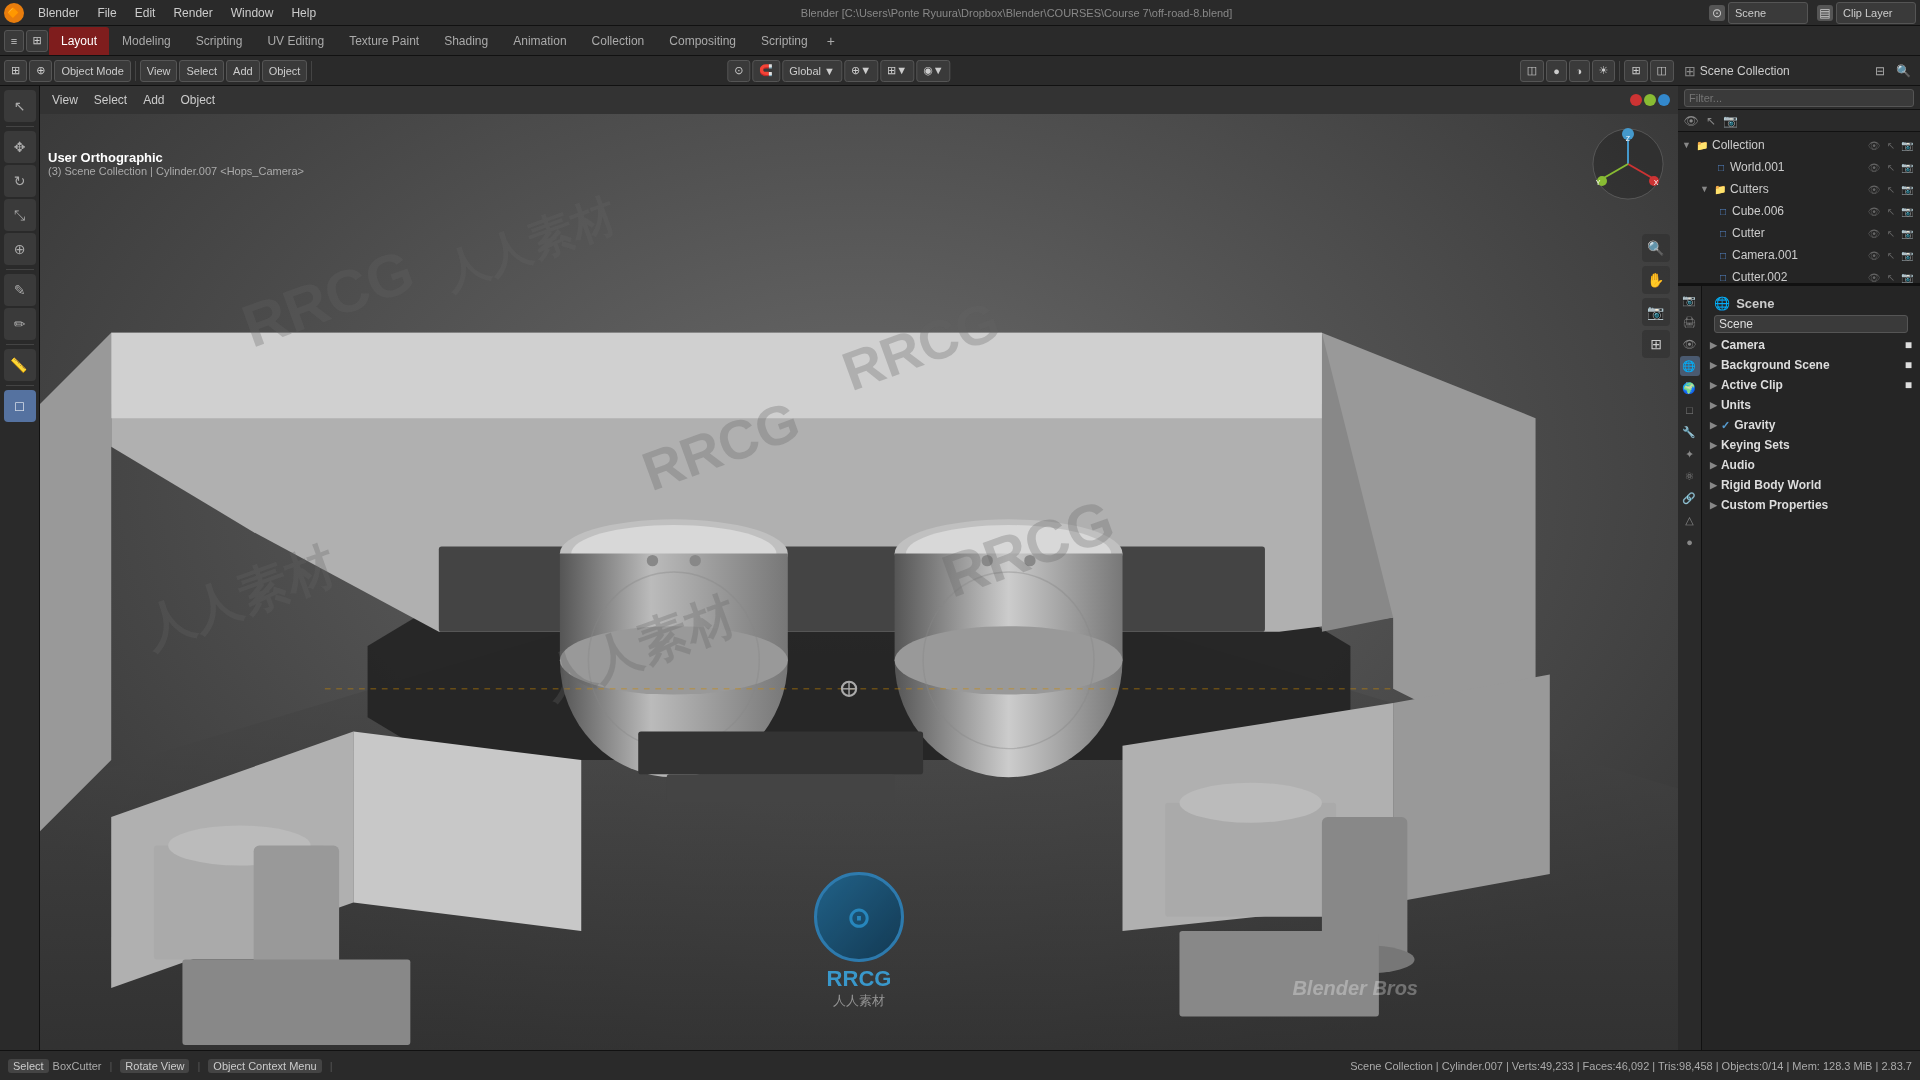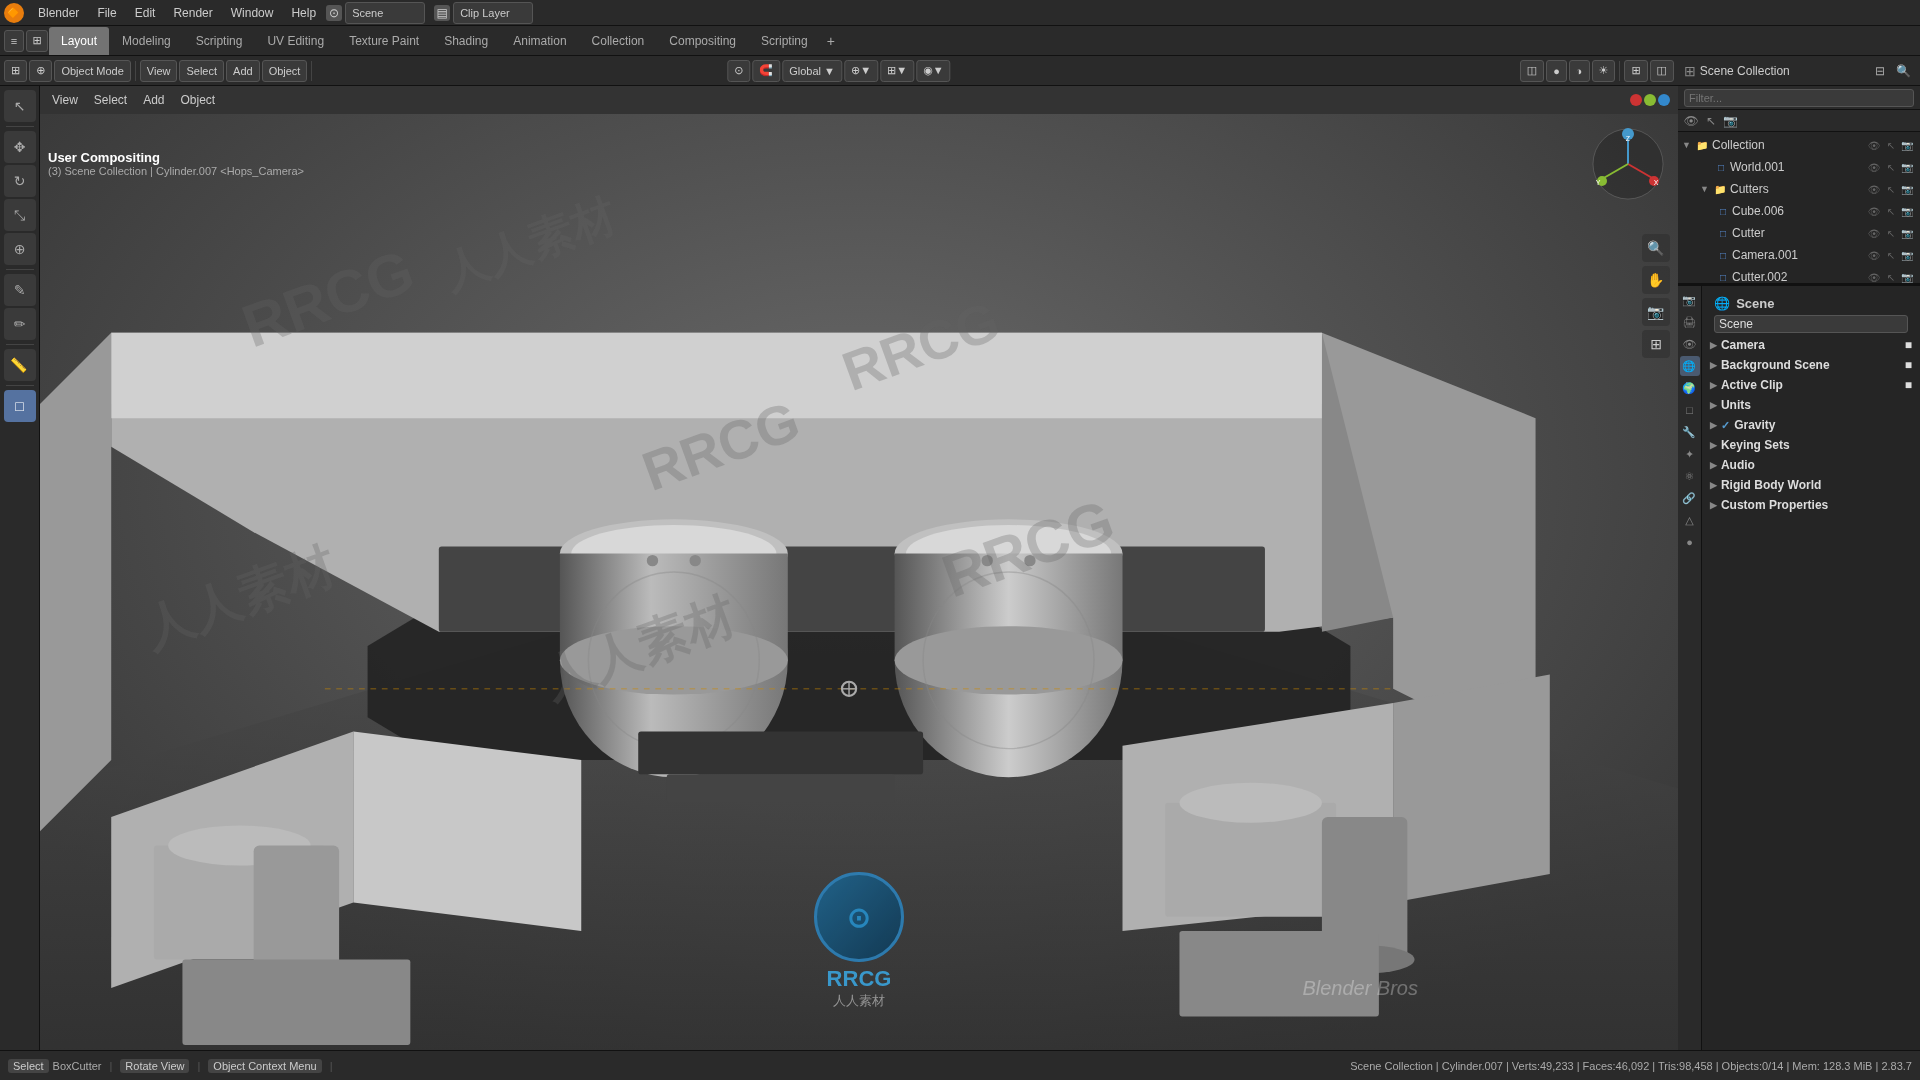--- a/index.html
+++ b/index.html
@@ -75,21 +75,21 @@
       padding: 4px 12px;
       color: #aaa;
       cursor: pointer;
       border-radius: 3px 3px 0 0;
       font-size: 12px;
       height: 28px;
       display: flex;
       align-items: center;
     }
     .ws-tab.active {
-      background: #737373;
+      background: #7f1d1d;
       color: #fff;
     }
     .ws-tab-add {
       color: #aaa;
       cursor: pointer;
       padding: 4px 6px;
       font-size: 14px;
     }
 
     
@@ -533,20 +533,21 @@
 
     
     .blender-bros {
       position: absolute;
       bottom: 50px;
       right: 260px;
       color: rgba(255,255,255,0.3);
       font-size: 20px;
       font-style: italic;
       z-index: 5;
+      font-weight: bold;
     }
 
     
     .header-second-row {
       position: absolute;
       top: 56px;
       left: 0;
       width: calc(100% - 242px);
       height: 30px;
       background: #2a2a2a;
@@ -578,20 +579,21 @@
 <body>
 
 <div class="top-menu-bar">
   <div class="app-logo">🔶</div>
   <div class="menu-item">Blender</div>
   <div class="menu-item">File</div>
   <div class="menu-item">Edit</div>
   <div class="menu-item">Render</div>
   <div class="menu-item">Window</div>
   <div class="menu-item">Help</div>
+  <div class="title-bar-path">Blender [C:\Users\Ponte Ryuura\Dropbox\Blender\COURSES\Course 7\off-road-8.blend]</div>
   <div style="display:flex;gap:3px;align-items:center;">
     <div style="width:16px;height:16px;background:#555;border-radius:3px;display:flex;align-items:center;justify-content:center;cursor:pointer;">⊙</div>
     <div class="hdr-btn" style="min-width:80px;">Scene</div>
     <div style="width:16px;height:16px;background:#555;border-radius:3px;display:flex;align-items:center;justify-content:center;cursor:pointer;margin-left:6px;">▤</div>
     <div class="hdr-btn" style="min-width:80px;">Clip Layer</div>
   </div>
 </div>
 
 <div class="workspace-tabs">
   <div style="display:flex;align-items:center;gap:2px;">
@@ -794,21 +796,21 @@
       <div class="rrcg-logo-circle">
         <span style="font-size:28px;color:#2299dd;font-weight:bold;">⊙</span>
       </div>
       <div class="rrcg-logo-text">RRCG</div>
       <div class="rrcg-sub-text">人人素材</div>
     </div>
 
     <div class="blender-bros">Blender Bros</div>
 
     <div class="vp-info">
-      <div class="vp-info-title">User Compositing</div>
+      <div class="vp-info-title">User Orthographic</div>
       <div class="vp-info-subtitle">(3) Scene Collection | Cylinder.007 &lt;Hops_Camera&gt;</div>
     </div>
 
     <div style="position:absolute;top:10px;right:10px;z-index:10;">
       <svg width="80" height="80" viewBox="0 0 80 80">
         <circle cx="40" cy="40" r="35" fill="rgba(0,0,0,0.2)" stroke="rgba(255,255,255,0.15)" stroke-width="1"></circle>
         <circle cx="40" cy="10" r="6" fill="#4499cc"></circle>
         <line x1="40" y1="40" x2="40" y2="14" stroke="#4499cc" stroke-width="2"></line>
         <line x1="40" y1="40" x2="66" y2="55" stroke="#cc3333" stroke-width="2"></line>
         <circle cx="66" cy="57" r="5" fill="#cc3333"></circle>

